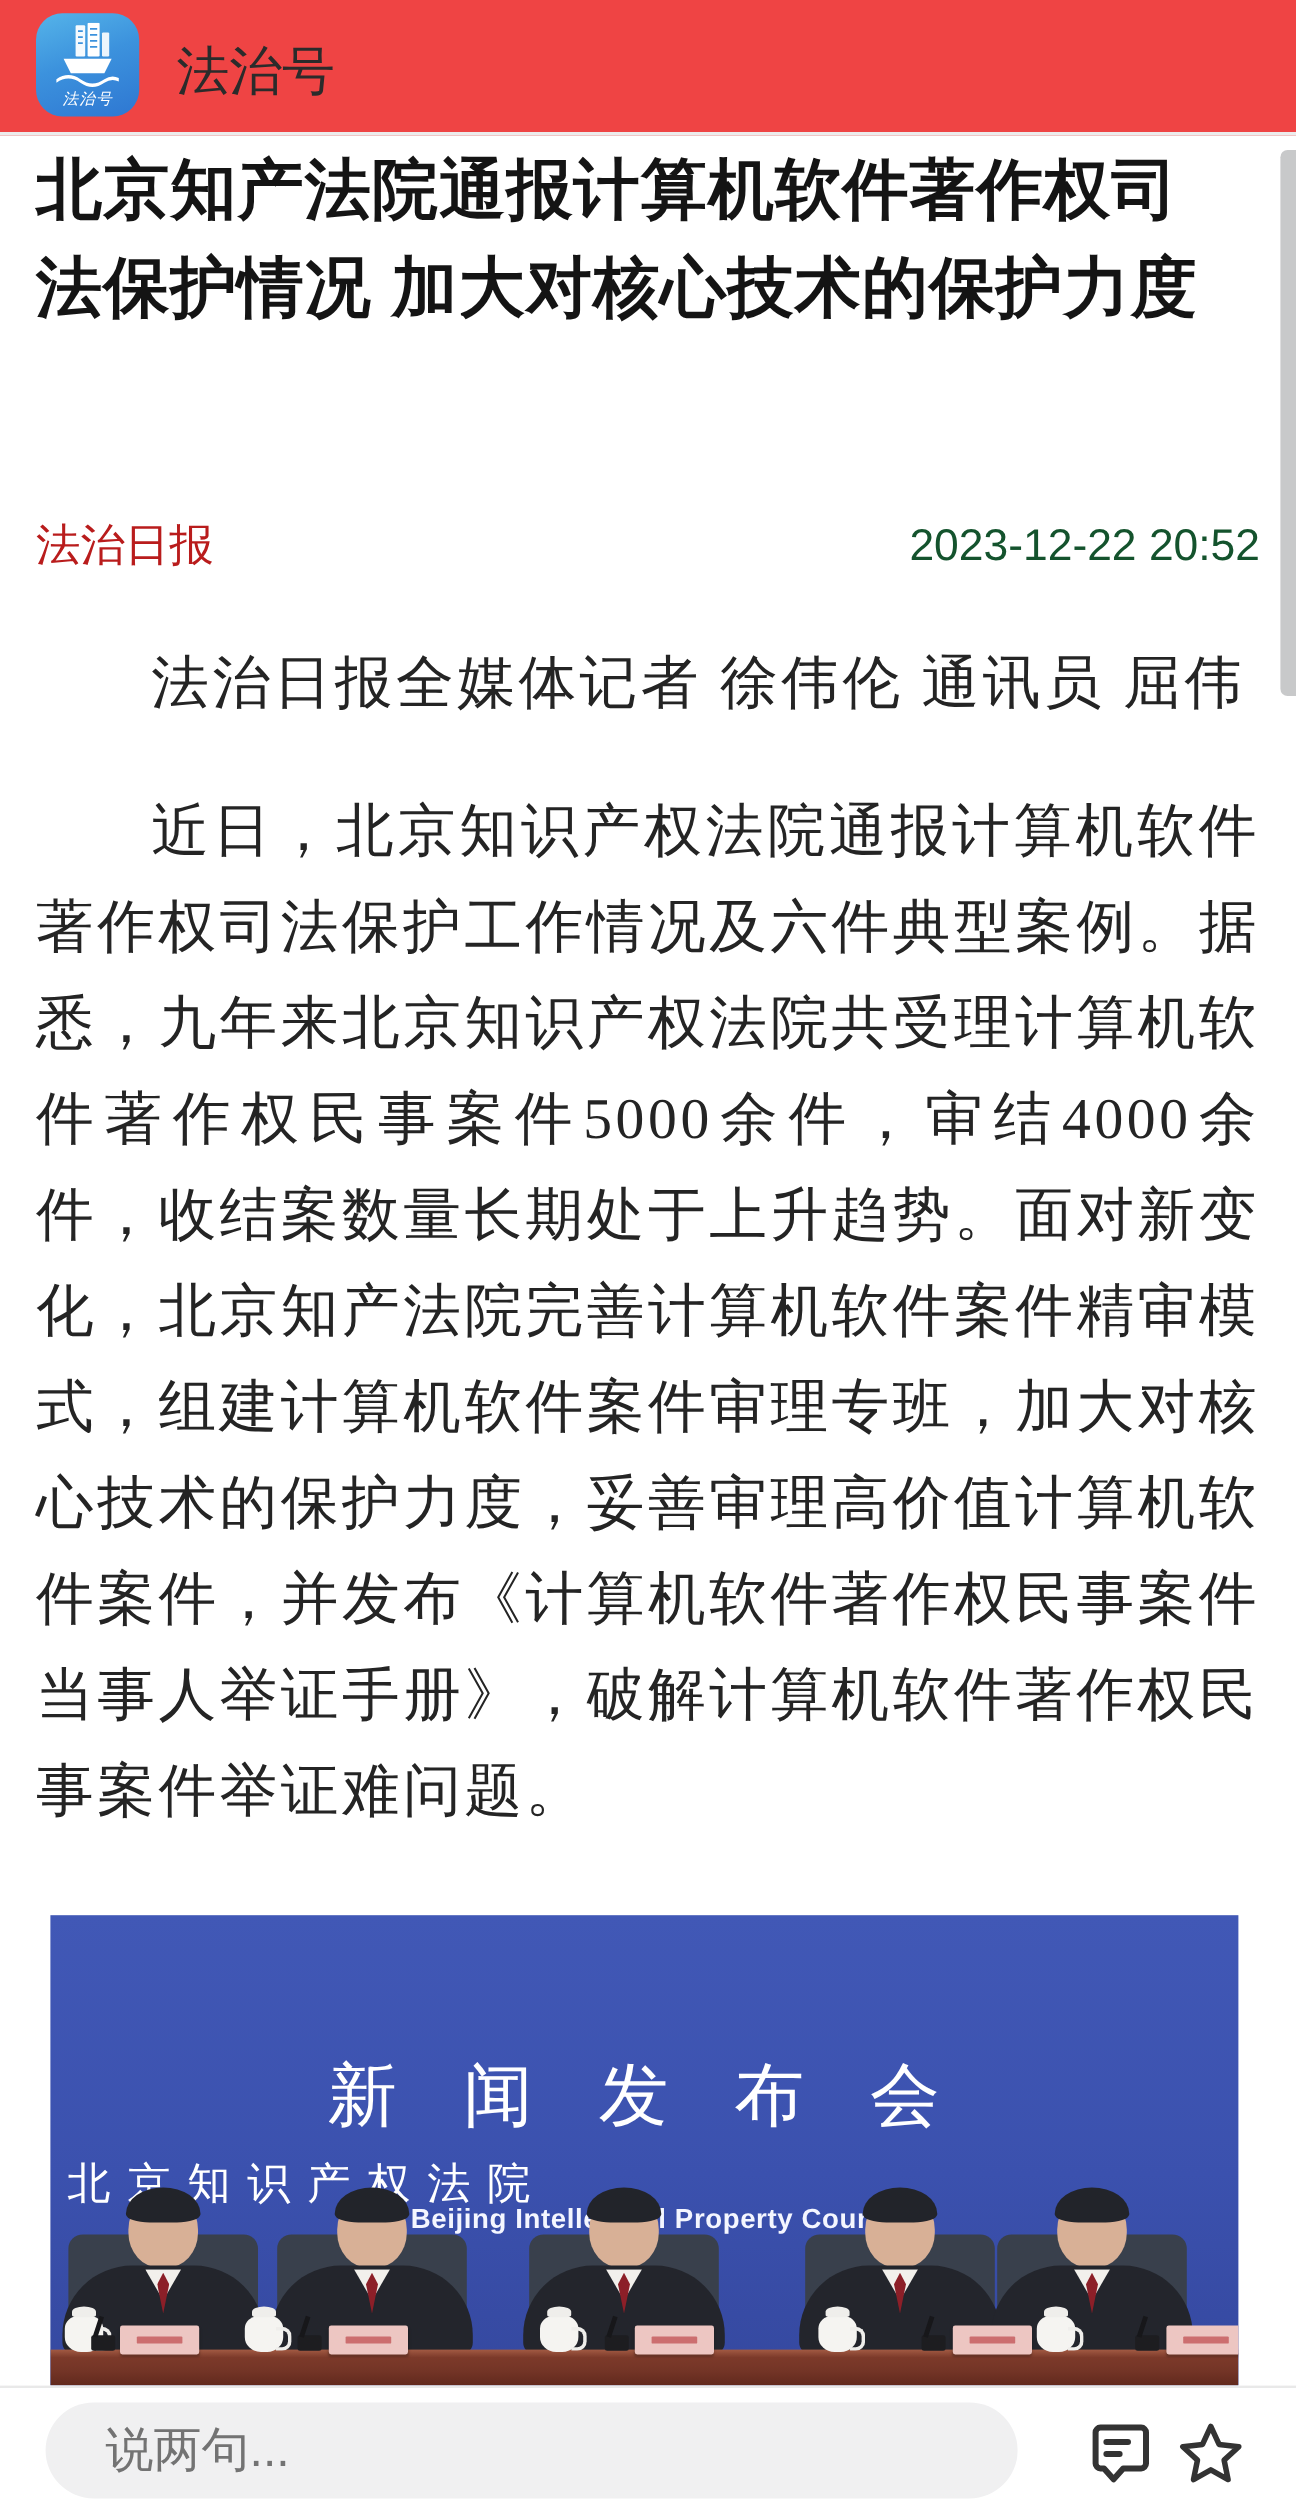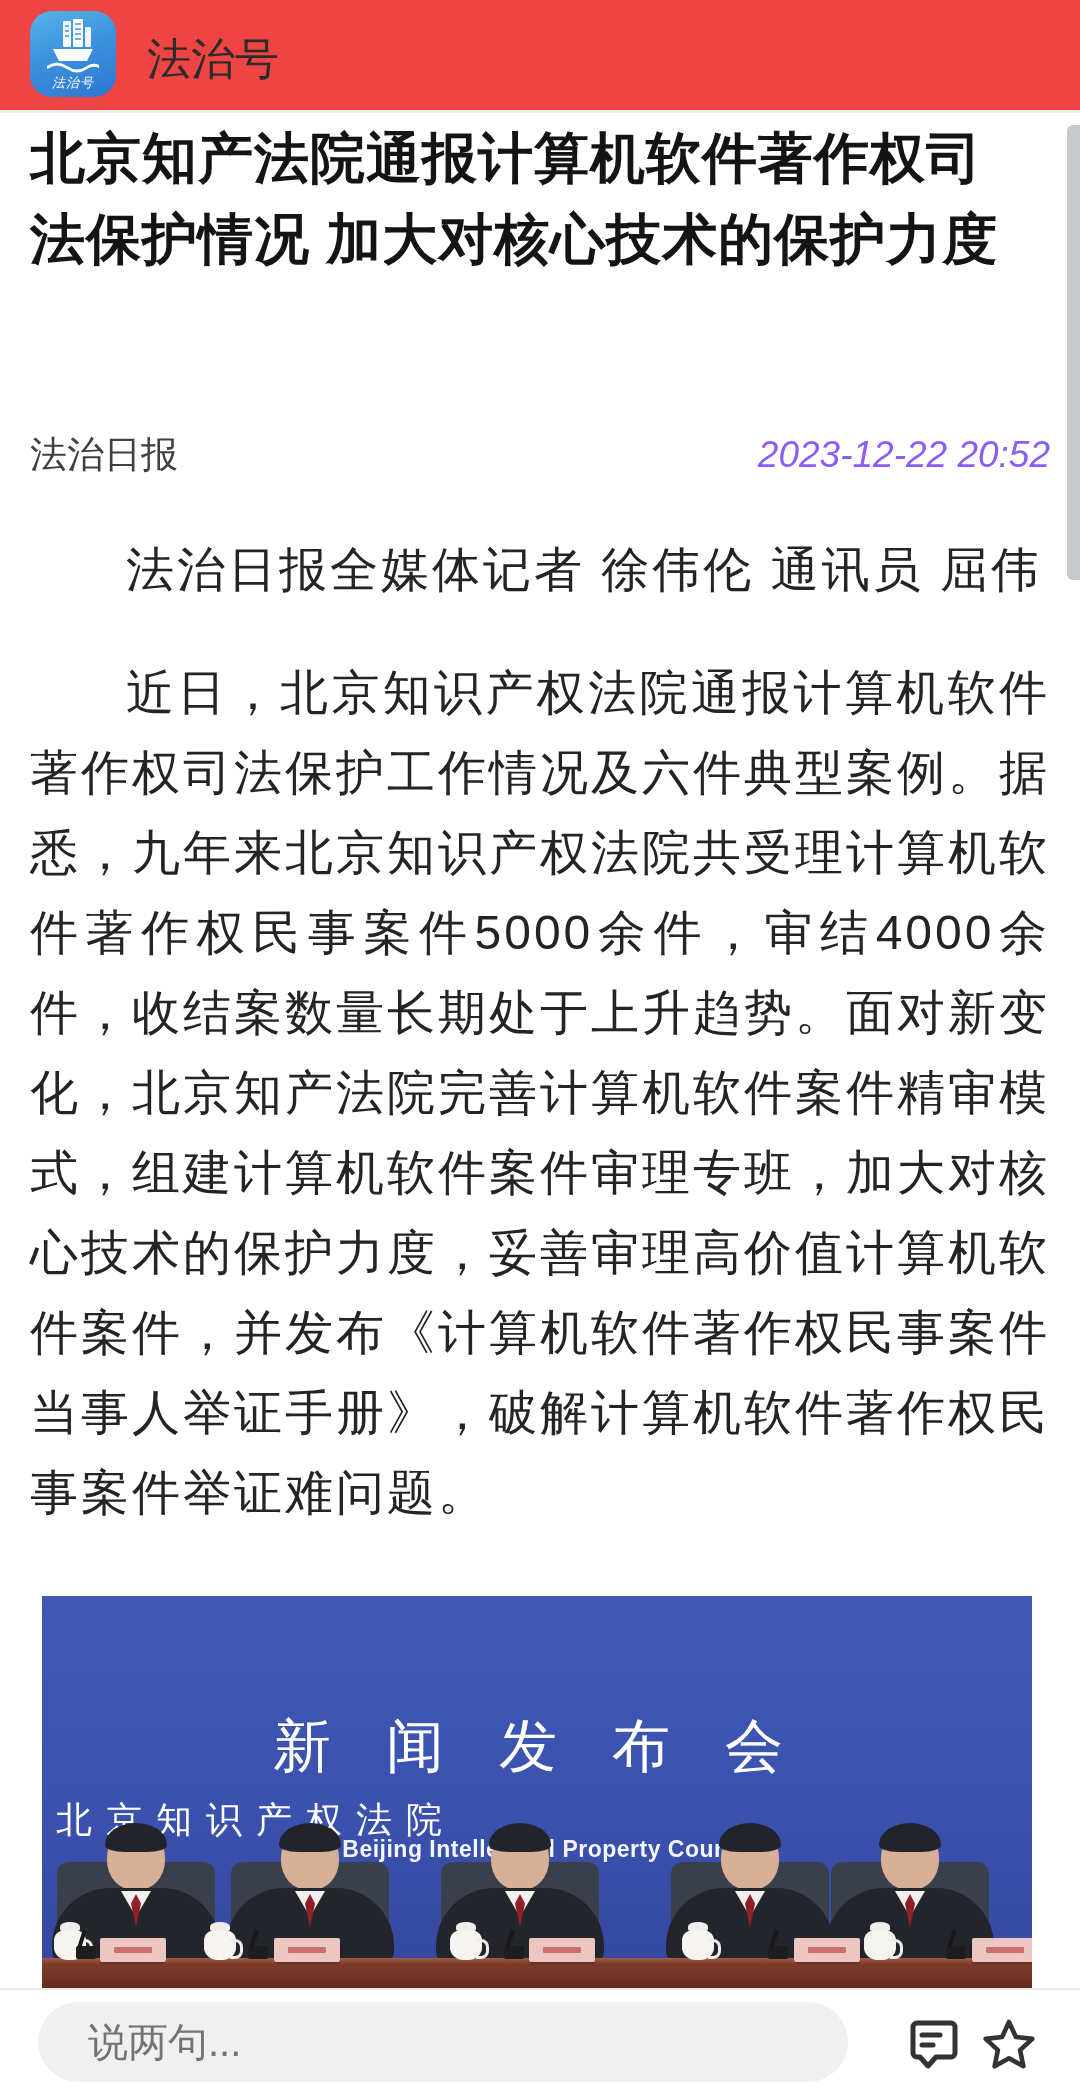--- a/index.html
+++ b/index.html
@@ -14,25 +14,25 @@
     background:linear-gradient(160deg,#55b4e9 0%,#3c92dd 45%,#2e77d2 100%);overflow:hidden;}
   .app-icon svg{position:absolute;left:11px;top:8px;}
   .app-icon-label{position:absolute;left:0;right:0;bottom:5px;text-align:center;font-size:13px;color:#ffffff;font-style:italic;letter-spacing:1px;}
   .app-name{position:absolute;left:147px;top:30px;font-size:44px;color:#2b2b2b;}
   
   .scrollbar-thumb{position:absolute;right:0;top:125px;width:13px;height:455px;background:#c8c9ca;border-radius:6px 0 0 6px;}
   
   .article-title{position:absolute;left:30px;top:118px;width:1000px;margin:0;
     font-size:55px;line-height:81px;font-weight:700;color:#141414;letter-spacing:1px;}
   .byline{position:absolute;left:30px;top:430px;width:1020px;display:flex;justify-content:space-between;align-items:baseline;}
-  .byline .source{font-size:37px;color:#404040;}
-  .byline .time{font-size:37px;color:#8b5cf6;font-style:italic;}
+  .byline .source{font-size:37px;color:#b91c1c;}
+  .byline .time{font-size:37px;color:#14532d;}
   .body-text{position:absolute;left:30px;top:530px;width:1020px;}
   .body-text p{margin:0;font-size:48px;line-height:80px;letter-spacing:3px;color:#242424;
-    text-align:justify;text-indent:2em;}
+    text-align:justify;text-indent:2em;font-family:Liberation Serif, serif;}
   .body-text p + p{margin-top:43px;}
   
   .photo{position:absolute;left:42px;top:1596px;width:990px;height:392px;overflow:hidden;
     background:linear-gradient(180deg,#4158b6 0%,#3b51ae 55%,#35489f 100%);}
   .photo .banner-title{position:absolute;top:112px;left:0;right:0;text-align:center;
     color:#ffffff;font-size:58px;font-weight:500;letter-spacing:55px;padding-left:37px;white-space:nowrap;}
   .photo .org-cn{position:absolute;top:200px;left:0;right:0;text-align:left;
     color:#ffffff;font-size:36px;font-weight:500;letter-spacing:14px;padding-left:14px;white-space:nowrap;}
   .photo .org-en{position:absolute;top:240px;left:0;right:0;text-align:center;
     color:#f4f6ff;font-size:23px;font-weight:700;letter-spacing:.5px;white-space:nowrap;}

